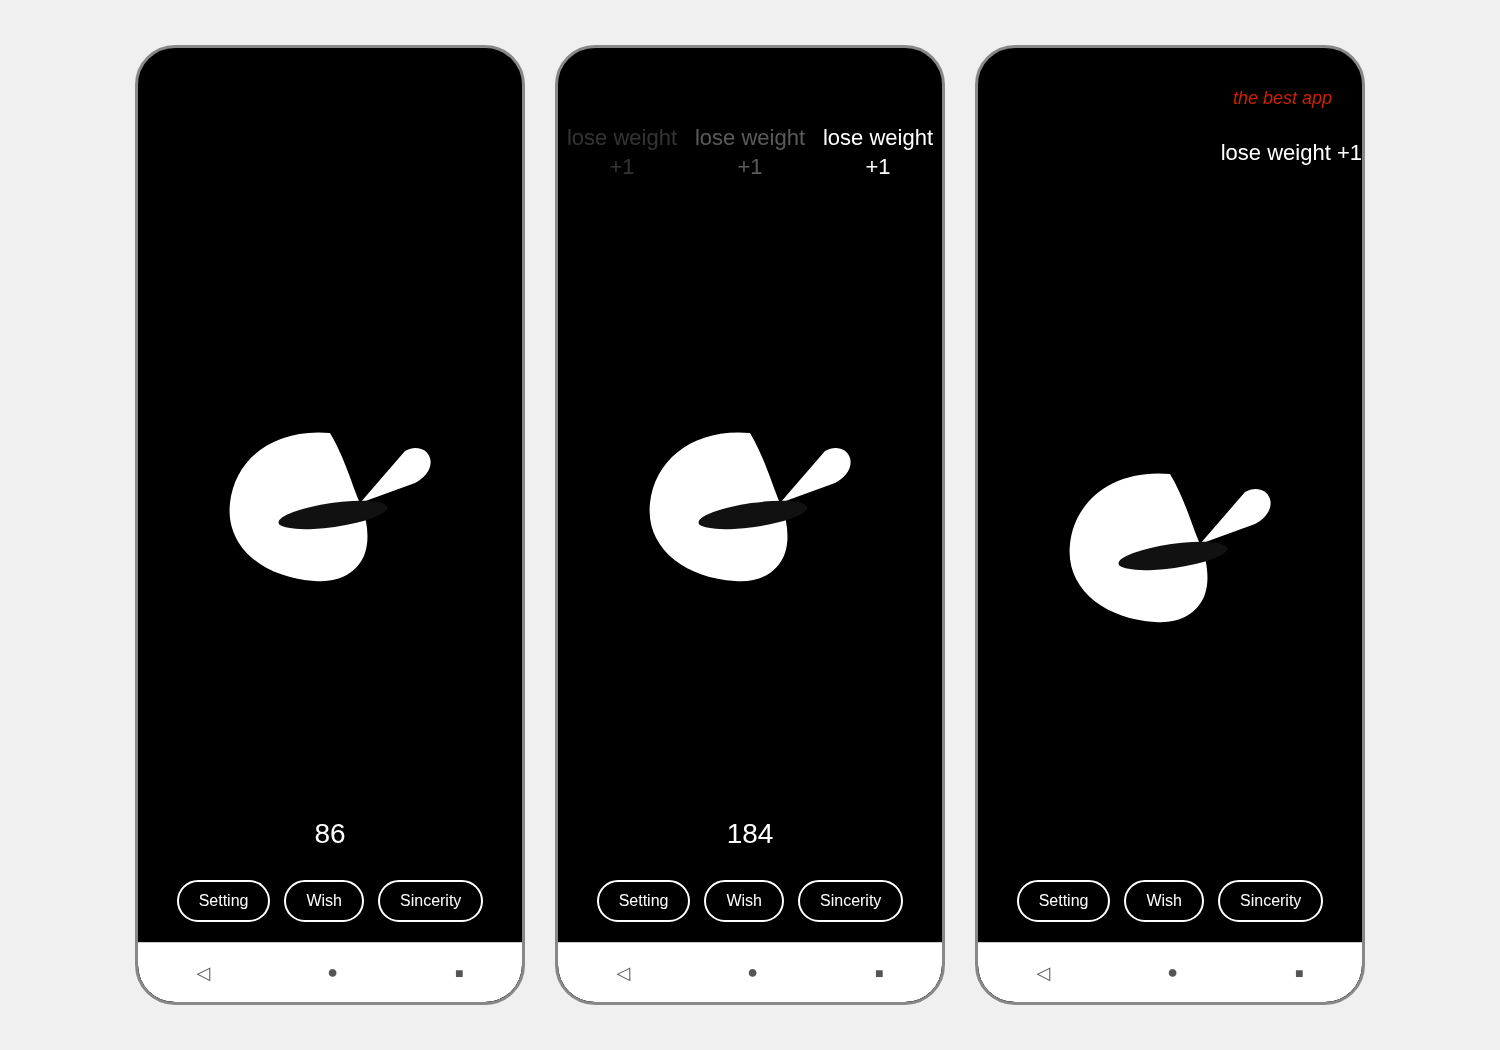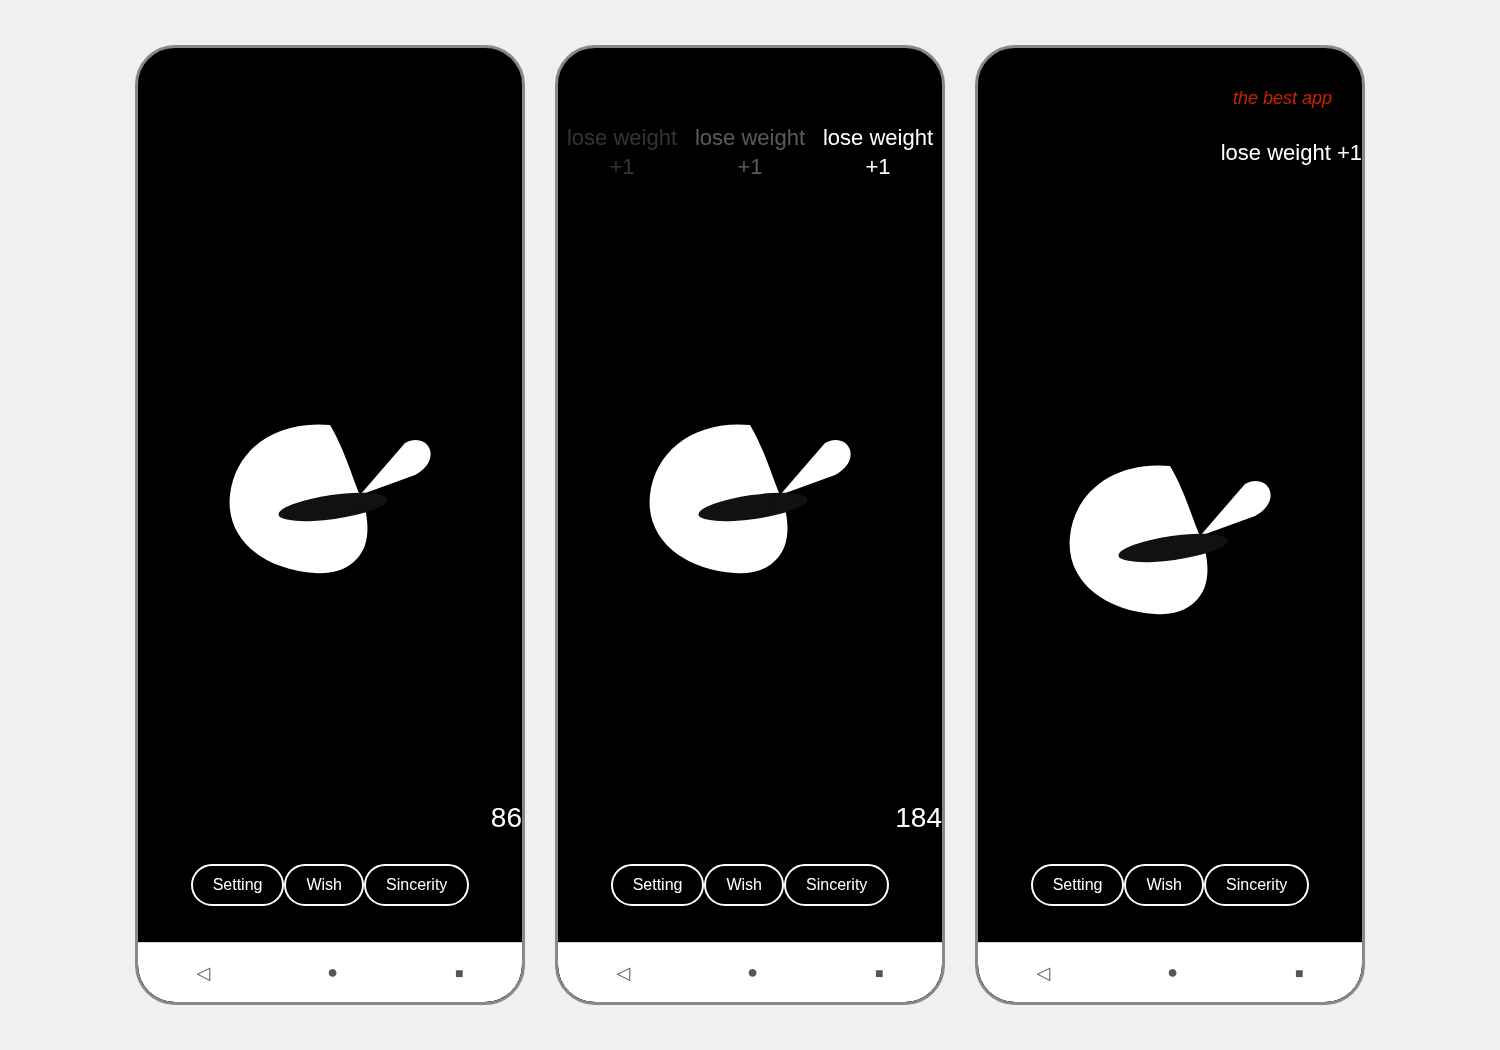--- a/index.html
+++ b/index.html
@@ -86,30 +86,31 @@
       align-items: center;
       justify-content: center;
     }
 
     .logo-svg {
       width: 230px;
       height: 190px;
     }
 
     .counter {
-      text-align: right;
+      text-align: center;
       font-size: 28px;
       color: #fff;
       padding: 20px 0 30px 0;
     }
 
     .nav-buttons {
       display: flex;
       justify-content: center;
-      padding-bottom: 36px;
+      gap: 14px;
+      padding-bottom: 20px;
     }
 
     .nav-btn {
       background: #000;
       border: 2px solid #fff;
       border-radius: 30px;
       color: #fff;
       font-size: 16px;
       padding: 10px 20px;
       cursor: pointer;

